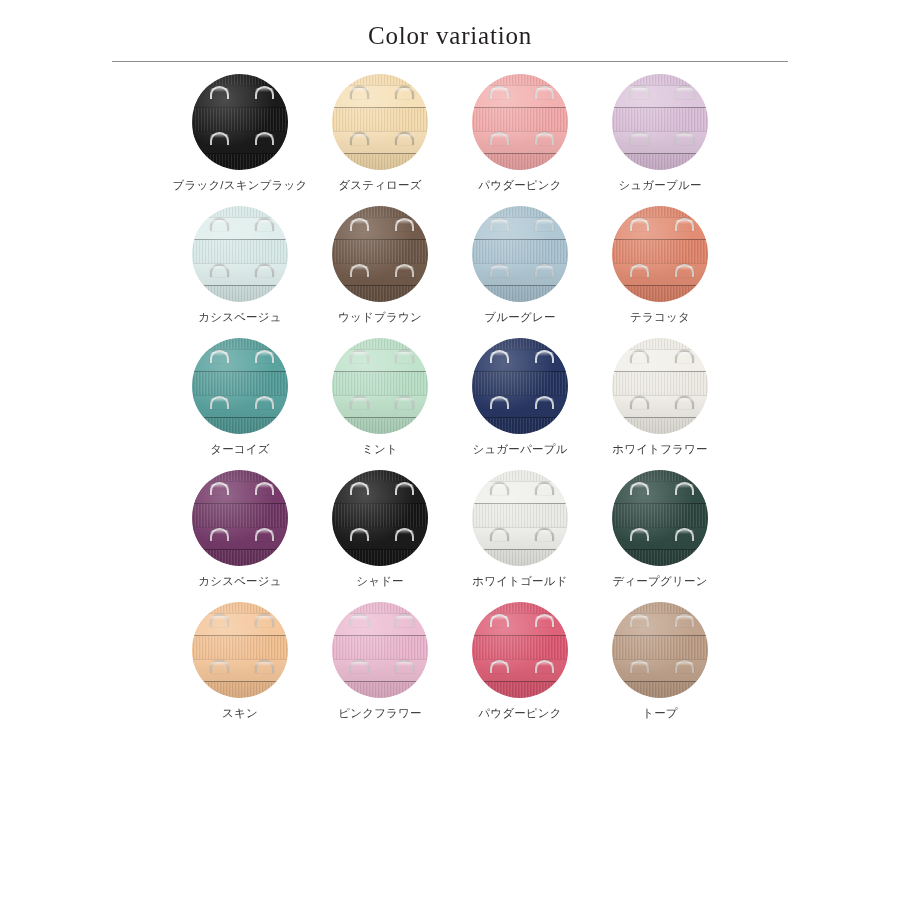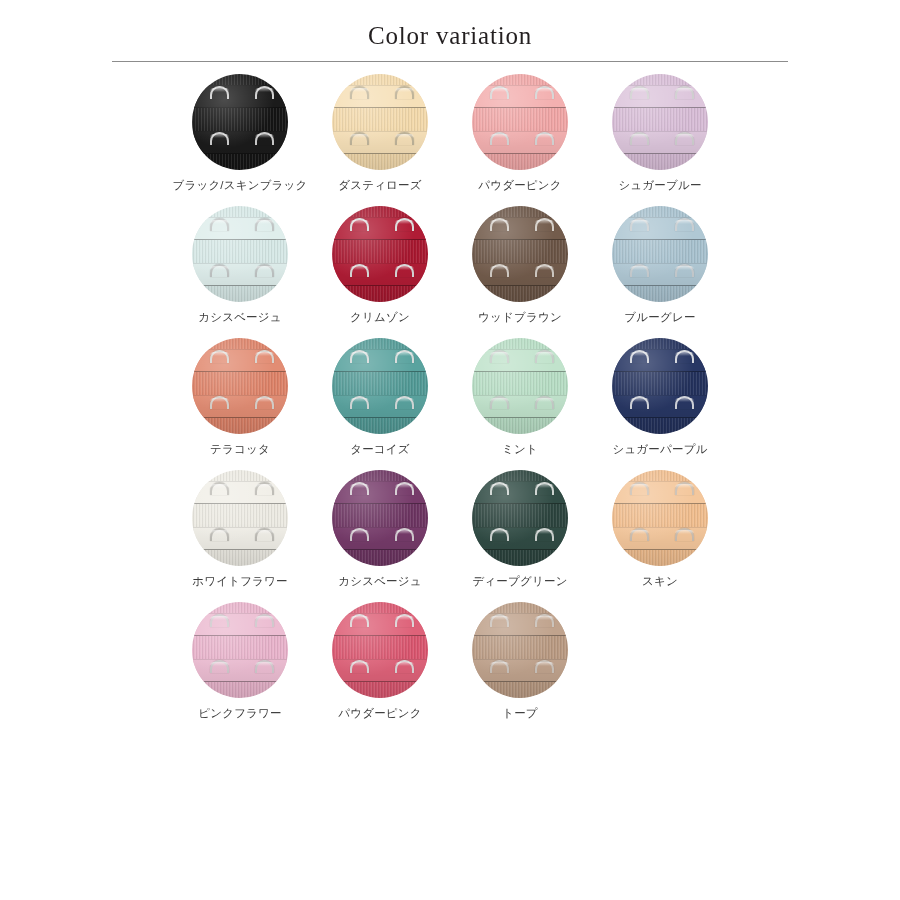--- a/index.html
+++ b/index.html
@@ -242,37 +242,20 @@
           </div>
           <div class="hook h-tl" style="border-color: rgb(192, 196, 196) rgb(192, 196, 196) transparent;"></div>
           <div class="hook h-tr" style="border-color: rgb(192, 196, 196) rgb(192, 196, 196) transparent;"></div>
           <div class="hook h-bl" style="border-color: rgb(192, 196, 196) rgb(192, 196, 196) transparent;"></div>
           <div class="hook h-br" style="border-color: rgb(192, 196, 196) rgb(192, 196, 196) transparent;"></div>
           <div class="shade"></div>
         </div>
         <div class="swatch-label">カシスベージュ</div>
       </div>
       <div class="swatch-cell">
-        <div class="swatch-circle" style="background: rgb(168, 24, 48);">
-          <div class="rib"></div>
-          <div class="band top" style="background: rgb(176, 28, 53);">
-            <div class="edge"></div>
-          </div>
-          <div class="band bottom" style="background: rgb(176, 28, 53);">
-            <div class="edge"></div>
-          </div>
-          <div class="hook h-tl" style="border-color: rgb(217, 217, 217) rgb(217, 217, 217) transparent;"></div>
-          <div class="hook h-tr" style="border-color: rgb(217, 217, 217) rgb(217, 217, 217) transparent;"></div>
-          <div class="hook h-bl" style="border-color: rgb(217, 217, 217) rgb(217, 217, 217) transparent;"></div>
-          <div class="hook h-br" style="border-color: rgb(217, 217, 217) rgb(217, 217, 217) transparent;"></div>
-          <div class="shade"></div>
-        </div>
-        <div class="swatch-label">クリムゾン</div>
-      </div>
-      <div class="swatch-cell">
         <div class="swatch-circle" style="background: rgb(107, 85, 70);">
           <div class="rib"></div>
           <div class="band top" style="background: rgb(115, 92, 76);">
             <div class="edge"></div>
           </div>
           <div class="band bottom" style="background: rgb(115, 92, 76);">
             <div class="edge"></div>
           </div>
           <div class="hook h-tl" style="border-color: rgb(211, 205, 198) rgb(211, 205, 198) transparent;"></div>
           <div class="hook h-tr" style="border-color: rgb(211, 205, 198) rgb(211, 205, 198) transparent;"></div>
@@ -395,20 +378,54 @@
           </div>
           <div class="hook h-tl" style="border-color: rgb(212, 204, 210) rgb(212, 204, 210) transparent;"></div>
           <div class="hook h-tr" style="border-color: rgb(212, 204, 210) rgb(212, 204, 210) transparent;"></div>
           <div class="hook h-bl" style="border-color: rgb(212, 204, 210) rgb(212, 204, 210) transparent;"></div>
           <div class="hook h-br" style="border-color: rgb(212, 204, 210) rgb(212, 204, 210) transparent;"></div>
           <div class="shade"></div>
         </div>
         <div class="swatch-label">カシスベージュ</div>
       </div>
       <div class="swatch-cell">
+        <div class="swatch-circle" style="background: rgb(21, 21, 21);">
+          <div class="rib"></div>
+          <div class="band top" style="background: rgb(28, 28, 28);">
+            <div class="edge"></div>
+          </div>
+          <div class="band bottom" style="background: rgb(28, 28, 28);">
+            <div class="edge"></div>
+          </div>
+          <div class="hook h-tl" style="border-color: rgb(207, 207, 207) rgb(207, 207, 207) transparent;"></div>
+          <div class="hook h-tr" style="border-color: rgb(207, 207, 207) rgb(207, 207, 207) transparent;"></div>
+          <div class="hook h-bl" style="border-color: rgb(207, 207, 207) rgb(207, 207, 207) transparent;"></div>
+          <div class="hook h-br" style="border-color: rgb(207, 207, 207) rgb(207, 207, 207) transparent;"></div>
+          <div class="shade"></div>
+        </div>
+        <div class="swatch-label">シャドー</div>
+      </div>
+      <div class="swatch-cell">
+        <div class="swatch-circle" style="background: rgb(233, 233, 229);">
+          <div class="rib"></div>
+          <div class="band top" style="background: rgb(239, 239, 235);">
+            <div class="edge"></div>
+          </div>
+          <div class="band bottom" style="background: rgb(239, 239, 235);">
+            <div class="edge"></div>
+          </div>
+          <div class="hook h-tl" style="border-color: rgb(188, 188, 184) rgb(188, 188, 184) transparent;"></div>
+          <div class="hook h-tr" style="border-color: rgb(188, 188, 184) rgb(188, 188, 184) transparent;"></div>
+          <div class="hook h-bl" style="border-color: rgb(188, 188, 184) rgb(188, 188, 184) transparent;"></div>
+          <div class="hook h-br" style="border-color: rgb(188, 188, 184) rgb(188, 188, 184) transparent;"></div>
+          <div class="shade"></div>
+        </div>
+        <div class="swatch-label">ホワイトゴールド</div>
+      </div>
+      <div class="swatch-cell">
         <div class="swatch-circle" style="background: rgb(44, 68, 62);">
           <div class="rib"></div>
           <div class="band top" style="background: rgb(49, 76, 69);">
             <div class="edge"></div>
           </div>
           <div class="band bottom" style="background: rgb(49, 76, 69);">
             <div class="edge"></div>
           </div>
           <div class="hook h-tl" style="border-color: rgb(205, 211, 208) rgb(205, 211, 208) transparent;"></div>
           <div class="hook h-tr" style="border-color: rgb(205, 211, 208) rgb(205, 211, 208) transparent;"></div>

